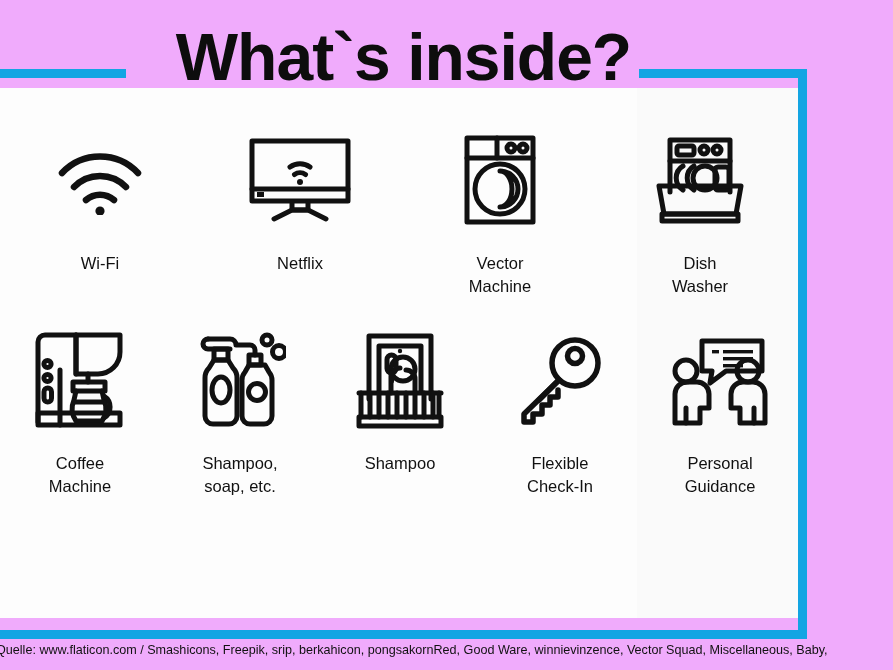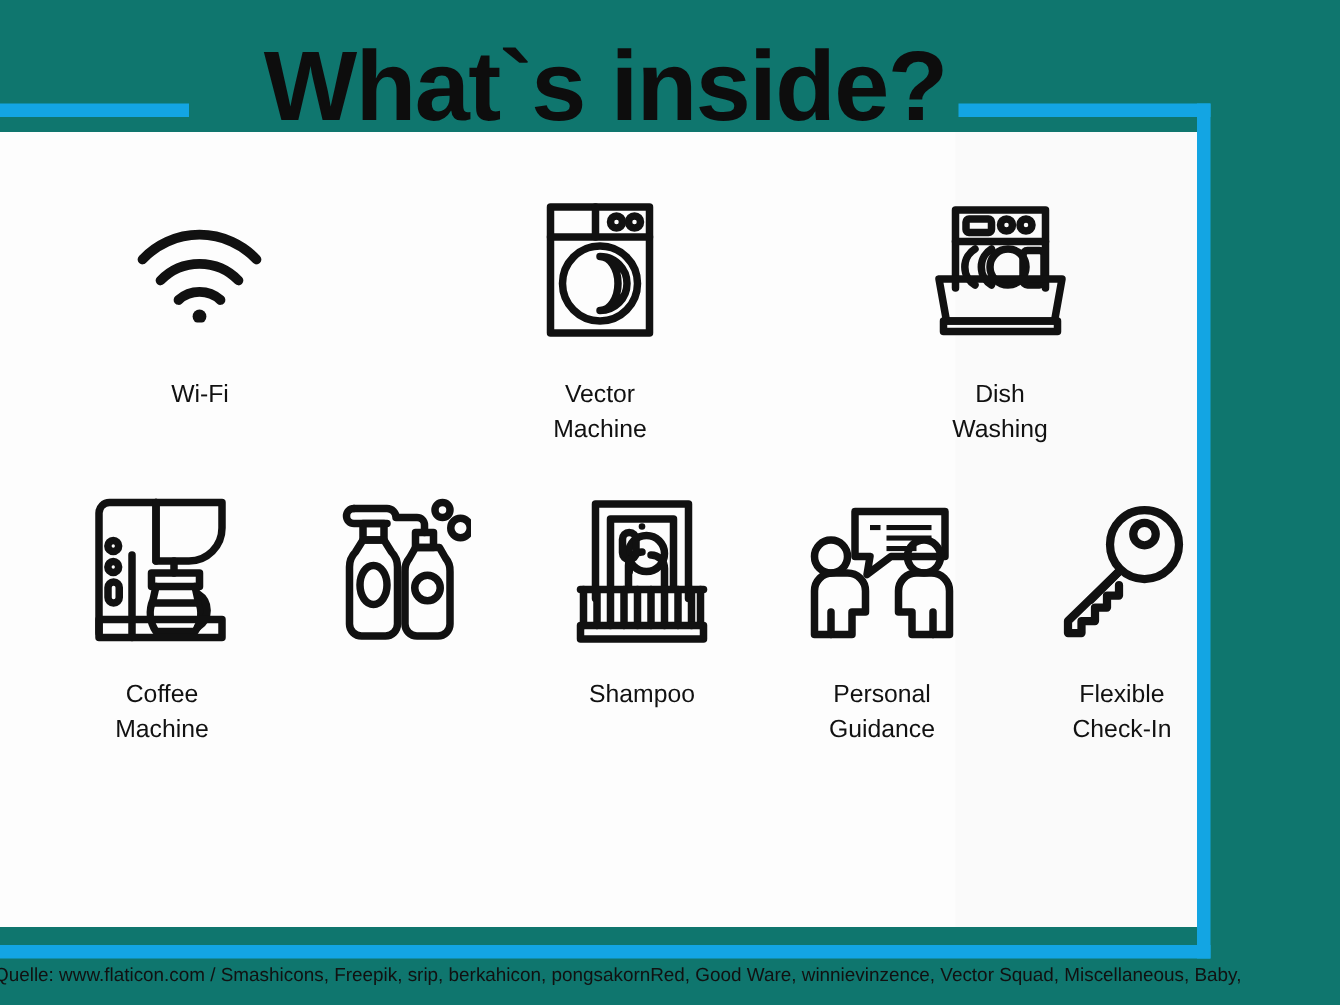--- a/index.html
+++ b/index.html
@@ -7,21 +7,21 @@
   body{
     width:893px;height:670px;
     background:#ffffff;
     font-family:"Liberation Sans","DejaVu Sans",sans-serif;
     overflow:hidden;
     position:relative;
   }
   #slide{
     position:absolute;inset:0;
     width:893px;height:670px;
-    background:#0f766e;
+    background:#f0abfc;
   }
 
   
   .bg-panel{
     position:absolute;
     left:0px;top:88px;
     width:640px;height:530px;
     background:#fdfdfd;
   }
   .bg-panel-2{
@@ -76,21 +76,21 @@
     position:absolute;
     left:0px;top:130px;
     width:800px;
   }
   .row{
     display:flex;
     width:800px;
     align-items:flex-start;
   }
   .row.row-1{height:200px;}
-  .row.row-2{height:210px;padding-left:28px;}
+  .row.row-2{height:210px;}
   .cell{
     flex:1 1 0;
     display:flex;
     flex-direction:column;
     align-items:center;
   }
   .icon-box{
     height:100px;
     display:flex;
     align-items:center;
@@ -145,20 +145,37 @@
               <path d="M18 42 A36 36 0 0 1 70 42"></path>
               <path d="M30 55 A21 21 0 0 1 58 55"></path>
             </g>
             <circle cx="44" cy="66" r="4.6" fill="#111"></circle>
           </svg>
         </div>
         <div class="caption">Wi-Fi</div>
       </div>
 
 
+      <div class="cell">
+        <div class="icon-box">
+          <svg width="104" height="88" viewBox="0 0 104 88">
+            <g fill="none" stroke="#111" stroke-width="5" stroke-linejoin="round" stroke-linecap="round">
+              <rect x="4" y="5" width="96" height="60"></rect>
+              <line x1="4" y1="53" x2="100" y2="53"></line>
+              <path d="M44 66 l0 8 16 0 0-8"></path>
+              <path d="M26 83 l18 -9 16 0 18 9"></path>
+              <path d="M42 31 A17 17 0 0 1 62 31"></path>
+              <path d="M46.5 38.5 A9.5 9.5 0 0 1 57.5 38.5"></path>
+            </g>
+            <rect x="9" y="56" width="7" height="5" fill="#111"></rect>
+            <circle cx="52" cy="46" r="3" fill="#111"></circle>
+          </svg>
+        </div>
+        <div class="caption">Netflix</div>
+      </div>
 
       <div class="cell">
         <div class="icon-box">
           <svg width="74" height="92" viewBox="0 0 74 92">
             <g fill="none" stroke="#111" stroke-width="5" stroke-linejoin="round" stroke-linecap="round">
               <rect x="4" y="4" width="66" height="84"></rect>
               <line x1="4" y1="24" x2="70" y2="24"></line>
               <line x1="34" y1="4" x2="34" y2="24"></line>
               <circle cx="48" cy="14" r="4"></circle>
               <circle cx="60" cy="14" r="4"></circle>
@@ -183,21 +200,21 @@
               <path d="M30 56 A14 14 0 0 1 30 32"></path>
               <path d="M41 56 A14 14 0 0 1 41 32"></path>
               <circle cx="52" cy="44" r="12"></circle>
               <rect x="62" y="33" width="14" height="23" rx="3"></rect>
               <path d="M6 52 L88 52 L83 80 L11 80 Z"></path>
               <path d="M9 80 L85 80 L85 87 L9 87 Z"></path>
             </g>
           </svg>
         </div>
         <div class="caption">Dish
-Washing</div>
+Washer</div>
       </div>
 
     </div>
 
     <div class="row row-2">
 
       <div class="cell">
         <div class="icon-box">
           <svg width="96" height="100" viewBox="0 0 96 100">
             <g fill="none" stroke="#111" stroke-width="5" stroke-linejoin="round" stroke-linecap="round">
@@ -231,20 +248,22 @@
               <path d="M20 30 L15 38 A14 14 0 0 0 11 48 L11 86 A8 8 0 0 0 19 94 L35 94 A8 8 0 0 0 43 86 L43 48 A14 14 0 0 0 39 38 L34 30 Z"></path>
               <ellipse cx="27" cy="60" rx="9" ry="13"></ellipse>
               <rect x="55" y="25" width="12" height="10"></rect>
               <path d="M55 35 L51 42 A13 13 0 0 0 48 51 L48 86 A8 8 0 0 0 56 94 L70 94 A8 8 0 0 0 78 86 L78 51 A13 13 0 0 0 75 42 L71 35 Z"></path>
               <circle cx="63" cy="62" r="8.5"></circle>
               <circle cx="73" cy="10" r="5"></circle>
               <circle cx="85" cy="22" r="6.5"></circle>
             </g>
           </svg>
         </div>
+        <div class="caption">Shampoo,
+soap, etc.</div>
       </div>
 
       <div class="cell">
         <div class="icon-box">
           <svg width="94" height="102" viewBox="0 0 94 102">
             <g fill="none" stroke="#111" stroke-width="5" stroke-linejoin="round" stroke-linecap="round">
               <path d="M16 70 L16 7 L78 7 L78 70"></path>
               <path d="M26 62 L26 17 L68 17 L68 62"></path>
               <circle cx="47" cy="22" r="2.2" fill="#111" stroke="none"></circle>
               <circle cx="50" cy="40" r="12"></circle>
@@ -256,20 +275,35 @@
               <path d="M8 64 L8 88 M17 64 L17 88 M26 64 L26 88 M35 64 L35 88 M44 64 L44 88 M53 64 L53 88 M62 64 L62 88 M71 64 L71 88 M80 64 L80 88 M86 64 L86 88"></path>
               <path d="M6 88 L88 88 L88 97 L6 97 Z"></path>
             </g>
           </svg>
         </div>
         <div class="caption">Shampoo</div>
       </div>
 
       <div class="cell">
         <div class="icon-box">
+          <svg width="86" height="92" viewBox="0 0 86 92">
+            <g fill="none" stroke="#111" stroke-width="5.5" stroke-linejoin="round" stroke-linecap="round">
+              <circle cx="58" cy="29" r="23"></circle>
+              <circle cx="58" cy="22" r="7.5"></circle>
+              <path d="M42 46 L7 80 L7 88 L16 88 L16 80 L25 80 L25 71 L33 71 L33 63 L41 63 L41 56"></path>
+              <line x1="42" y1="46" x2="22" y2="66"></line>
+            </g>
+          </svg>
+        </div>
+        <div class="caption">Flexible
+Check-In</div>
+      </div>
+
+      <div class="cell">
+        <div class="icon-box">
           <svg width="100" height="98" viewBox="0 0 100 98">
             <g fill="none" stroke="#111" stroke-width="5" stroke-linejoin="round" stroke-linecap="round">
               <path d="M32 10 L92 10 L92 40 L56 40 L40 52 L42 40 L32 40 Z"></path>
               <circle cx="16" cy="40" r="11"></circle>
               <path d="M5 92 L5 63 A12 12 0 0 1 17 51 L27 51 A12 12 0 0 1 39 63 L39 77 L30 77 L30 92 Z"></path>
               <line x1="16" y1="77" x2="16" y2="92"></line>
               <circle cx="78" cy="40" r="11"></circle>
               <path d="M95 92 L95 63 A12 12 0 0 0 83 51 L73 51 A12 12 0 0 0 61 63 L61 77 L70 77 L70 92 Z"></path>
               <line x1="84" y1="77" x2="84" y2="92"></line>
             </g>
@@ -278,33 +312,18 @@
               <rect x="53" y="26" width="30" height="3.4"></rect>
               <rect x="53" y="33" width="20" height="3.4"></rect>
               <rect x="42" y="19" width="7" height="3.4"></rect>
             </g>
           </svg>
         </div>
         <div class="caption">Personal
 Guidance</div>
       </div>
 
-      <div class="cell">
-        <div class="icon-box">
-          <svg width="86" height="92" viewBox="0 0 86 92">
-            <g fill="none" stroke="#111" stroke-width="5.5" stroke-linejoin="round" stroke-linecap="round">
-              <circle cx="58" cy="29" r="23"></circle>
-              <circle cx="58" cy="22" r="7.5"></circle>
-              <path d="M42 46 L7 80 L7 88 L16 88 L16 80 L25 80 L25 71 L33 71 L33 63 L41 63 L41 56"></path>
-              <line x1="42" y1="46" x2="22" y2="66"></line>
-            </g>
-          </svg>
-        </div>
-        <div class="caption">Flexible
-Check-In</div>
-      </div>
-
     </div>
   </div>
 
   <div class="source">Quelle: www.flaticon.com / Smashicons, Freepik, srip, berkahicon, pongsakornRed, Good Ware, winnievinzence, Vector Squad, Miscellaneous, Baby,</div>
 
 </div>
 
 </body></html>

